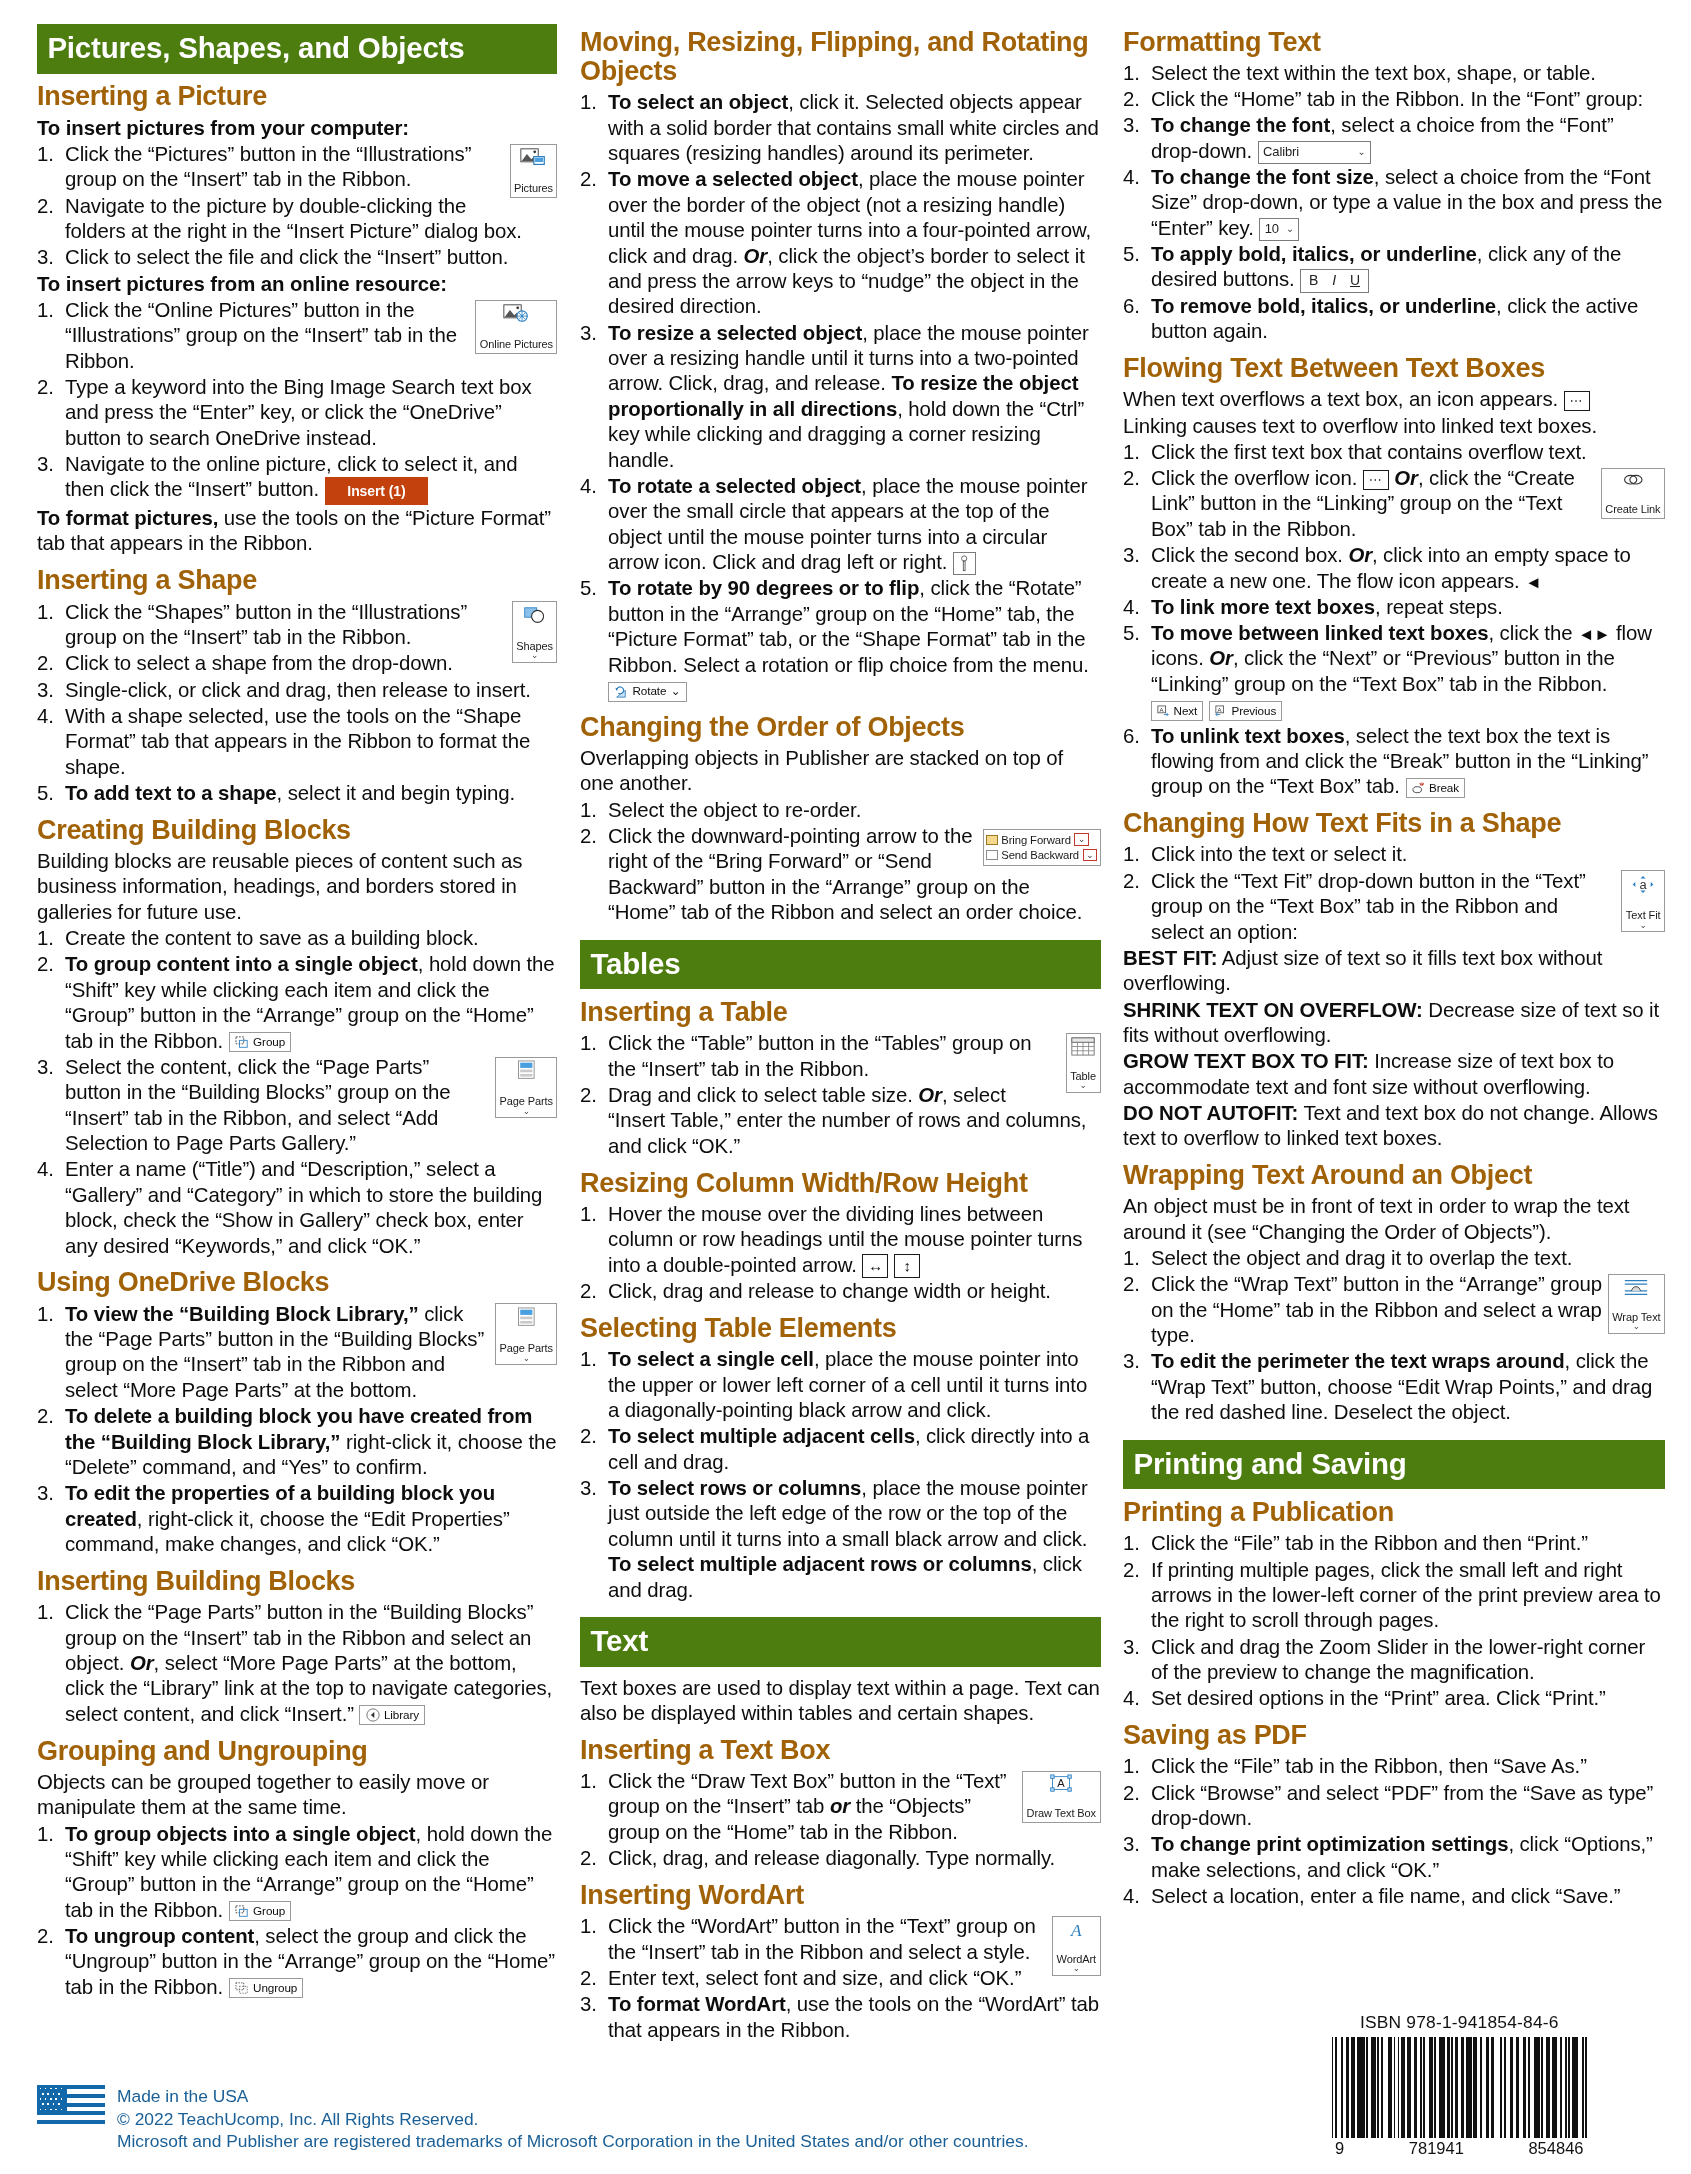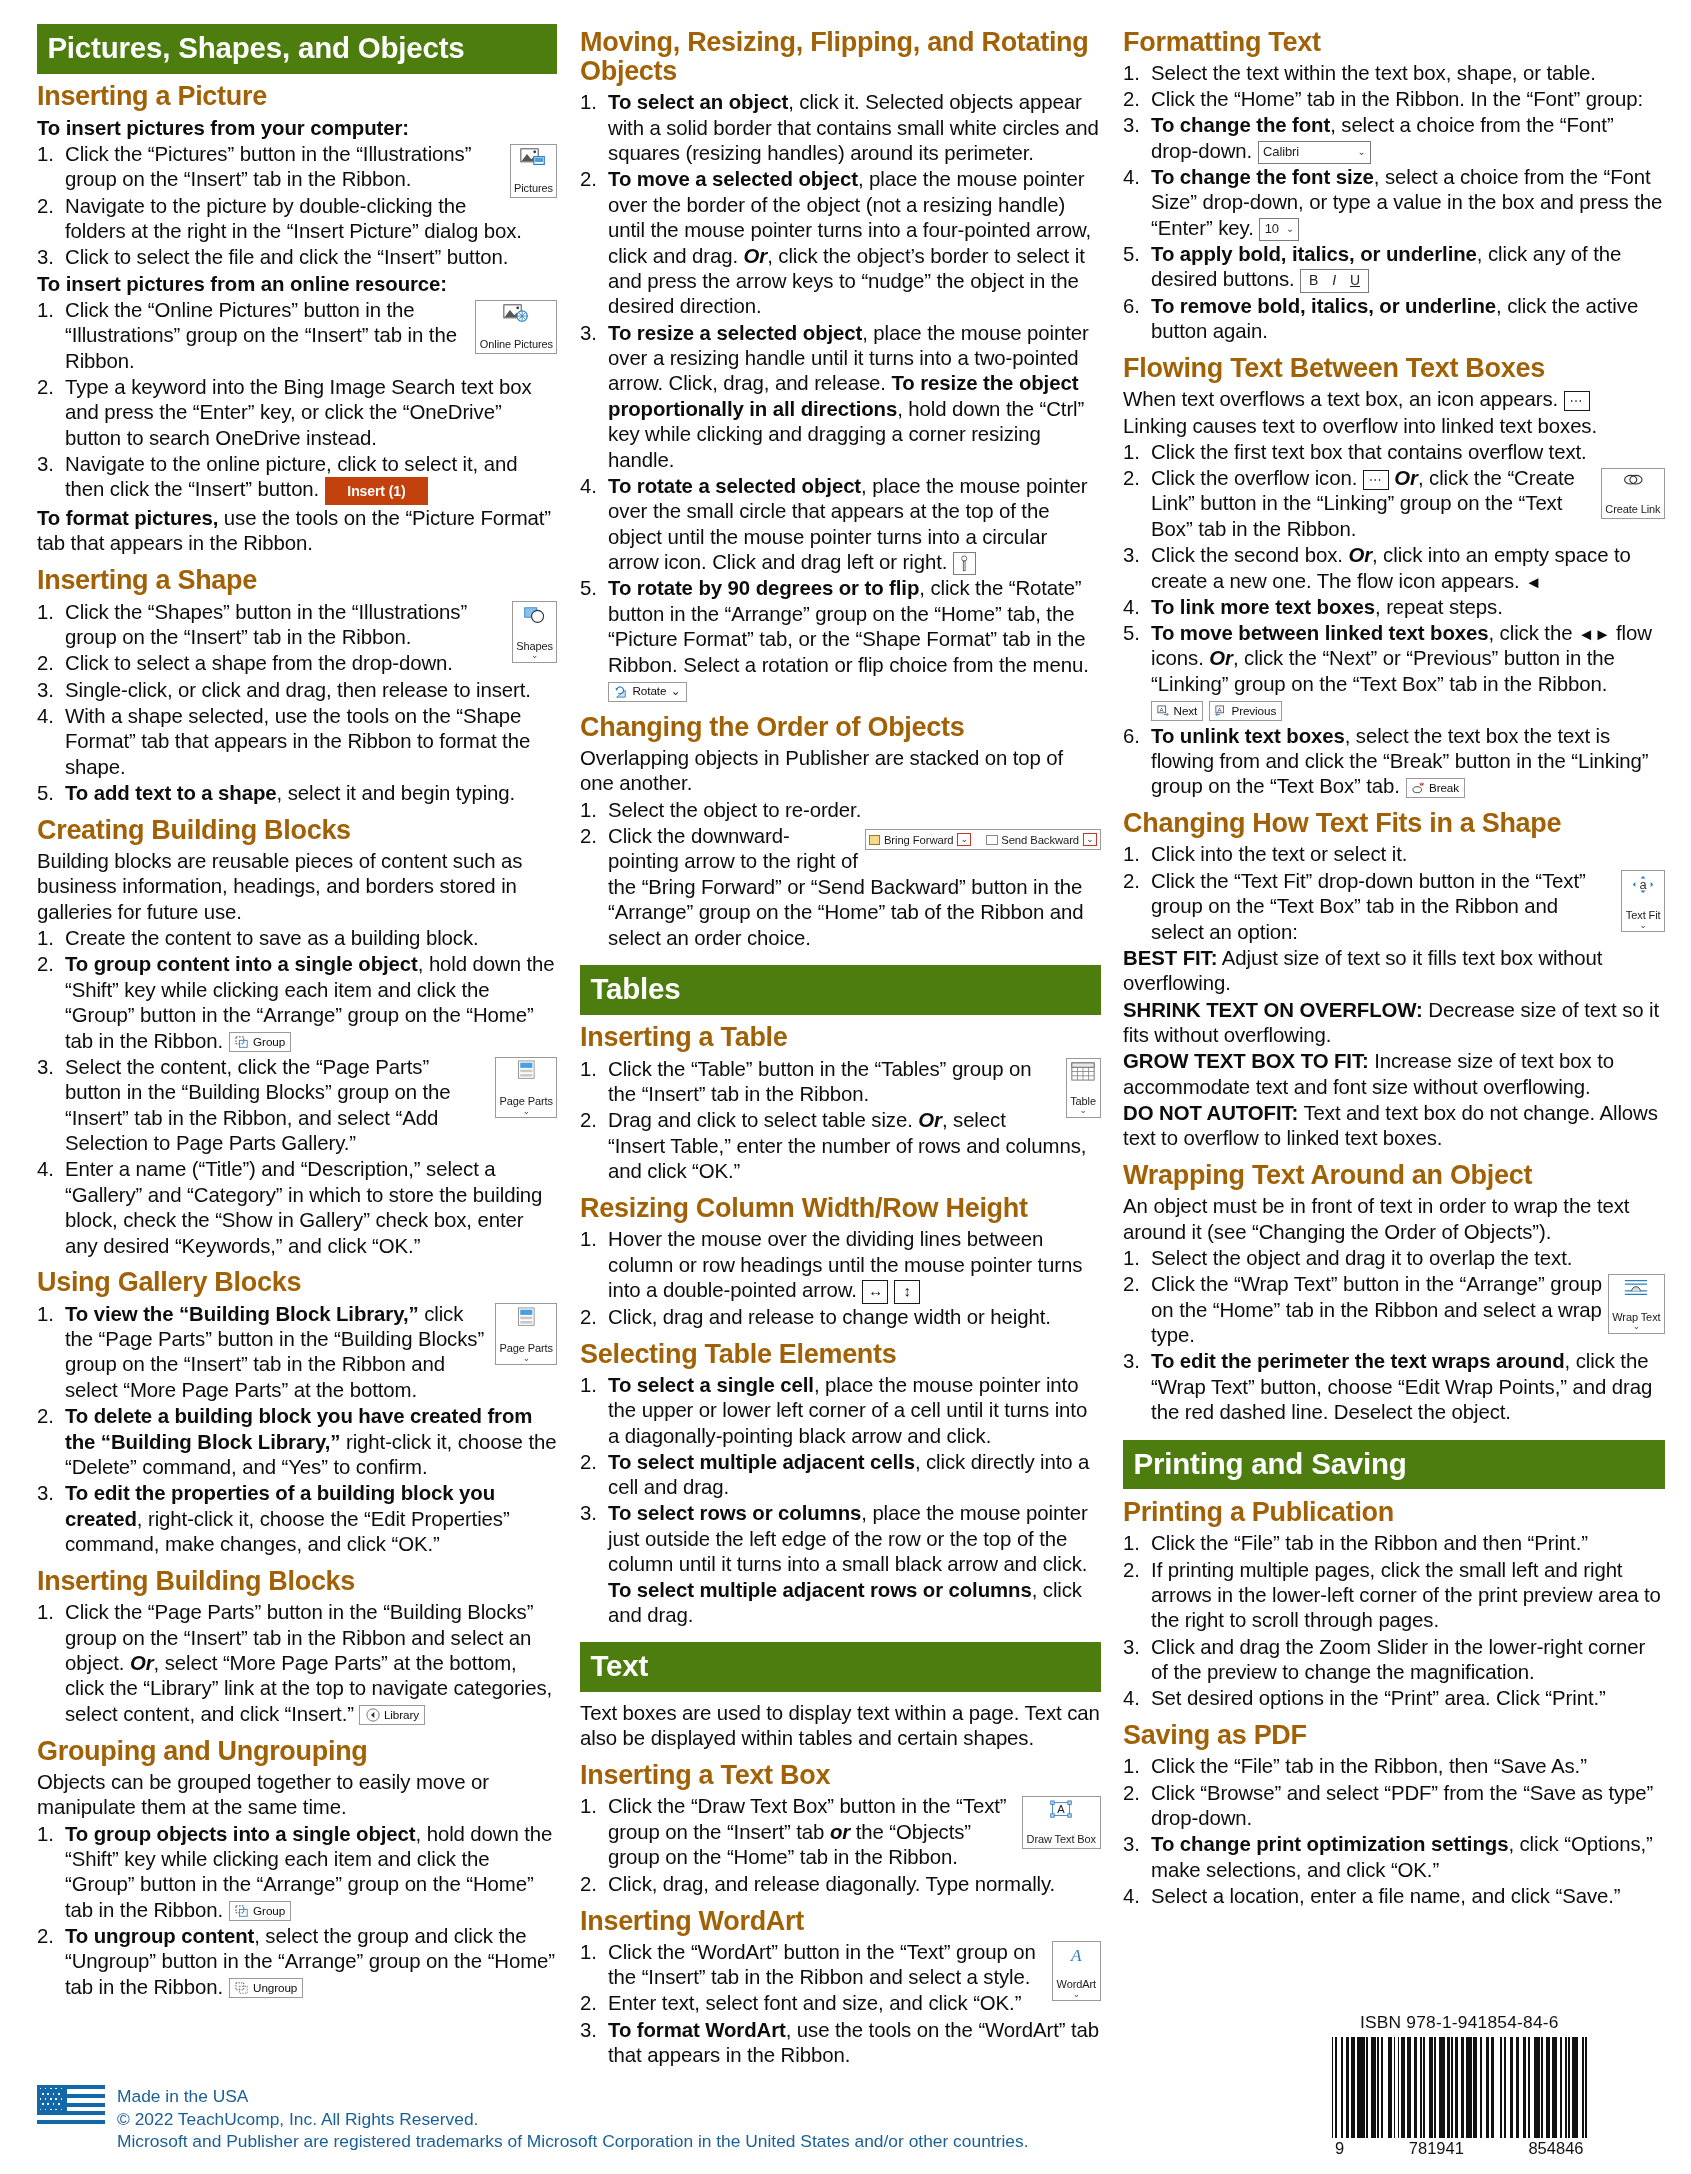--- a/index.html
+++ b/index.html
@@ -106,21 +106,21 @@
     width:26px; height:24px; vertical-align:middle; font-size:14.8px;
   }
   .ovf {
     display:inline-flex; align-items:center; justify-content:center;
     border:1.3px solid #1a1a1a; background:#fff;
     width:26px; height:20px; vertical-align:middle;
     letter-spacing:1.3px; font-size:13px; line-height:1;
   }
   .flowico { display:inline-block; font-size:16.5px; vertical-align:middle; line-height:1; }
   .order-stack {
-    display:inline-flex; gap:15px;
+    display:inline-flex; flex-direction:column; gap:1px;
     border:0.9px solid #9a9a9a; padding:2.6px; background:#fff; vertical-align:middle;
   }
   .order-stack .orow {
     display:flex; align-items:center; gap:3.5px; font-size:11.3px; color:#1a1a1a;
   }
   .order-stack .dd { border:1.7px solid #c0392b; font-size:8.7px; padding:0 2.6px; color:#333; }
   .sq { width:11.3px; height:9.6px; border:0.9px solid #9a7a20; background:#f5d88c; display:inline-block; }
   .sq2 { width:11.3px; height:9.6px; border:0.9px solid #8a8a8a; background:#fff; display:inline-block; }
 
   
@@ -232,21 +232,21 @@
             <rect x="6" y="16" width="14" height="3" fill="#c9c9c9"></rect>
           </svg>
           <span class="cap">Page Parts</span>
           <span class="caret">⌄</span>
         </span>
         <span>Select the content, click the “Page Parts” button in the “Building Blocks” group on the “Insert” tab in the Ribbon, and select “Add Selection to Page Parts Gallery.”</span>
       </li>
       <li><span>Enter a name (“Title”) and “Description,” select a “Gallery” and “Category” in which to store the building block, check the “Show in Gallery” check box, enter any desired “Keywords,” and click “OK.”</span></li>
     </ol>
 
-    <h2 class="sec">Using Gallery Blocks</h2>
+    <h2 class="sec">Using OneDrive Blocks</h2>
     <ol class="steps">
       <li>
         <span class="chip flt">
           <svg class="icon-svg" width="22.6" height="21" viewBox="0 0 26 24">
             <rect x="4" y="1" width="18" height="20" fill="#fff" stroke="#888"></rect>
             <rect x="6" y="3" width="14" height="6" fill="#4a9fe0"></rect>
             <rect x="6" y="11" width="14" height="3" fill="#c9c9c9"></rect>
             <rect x="6" y="16" width="14" height="3" fill="#c9c9c9"></rect>
           </svg>
           <span class="cap">Page Parts</span>

